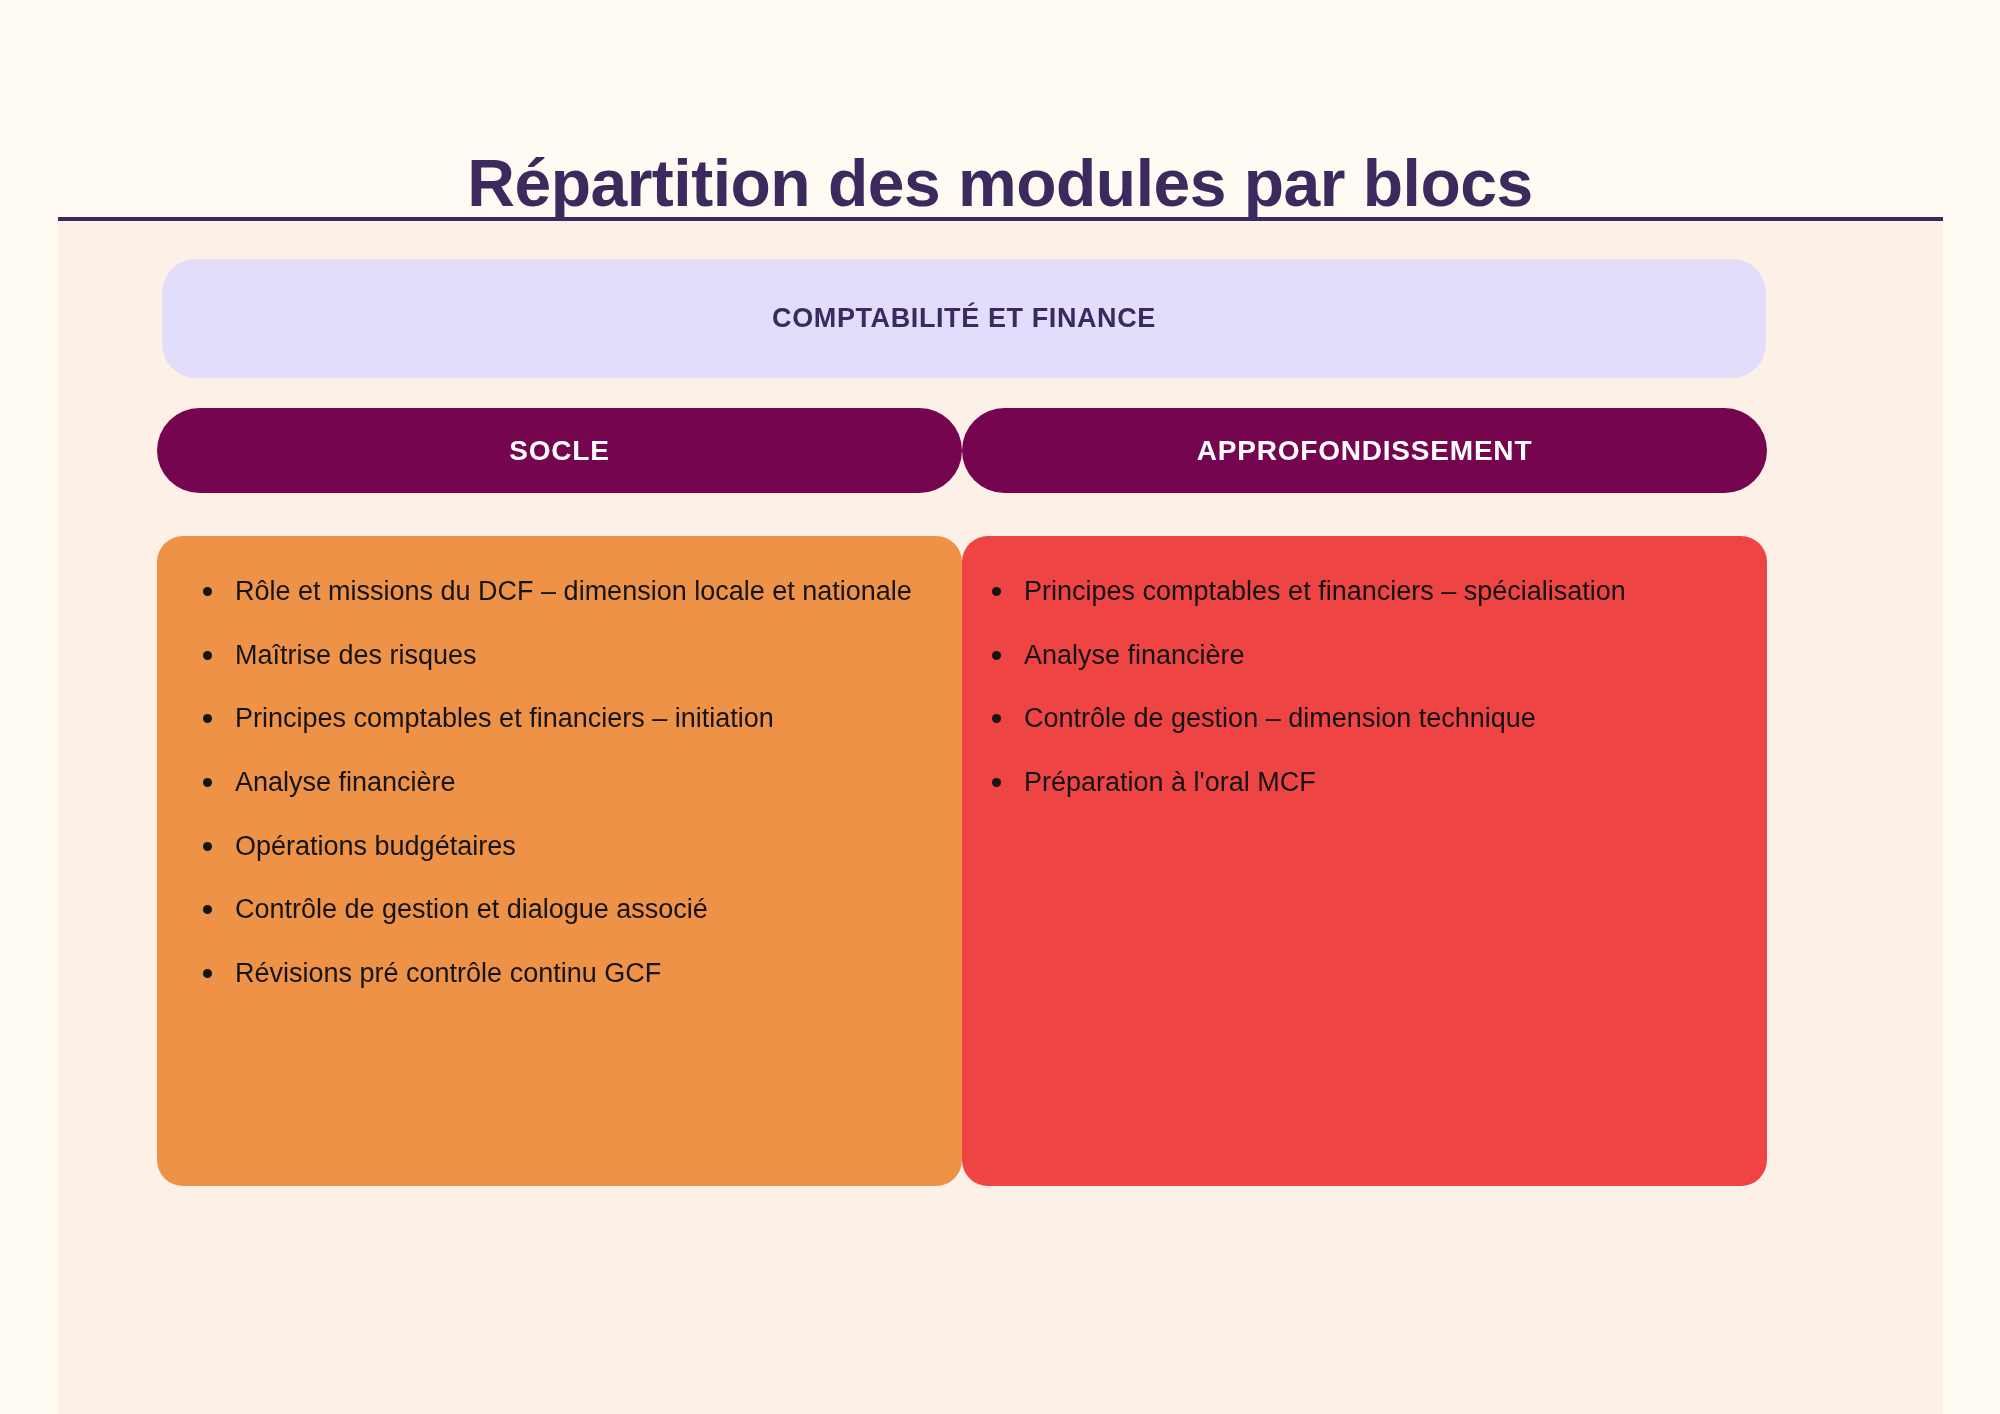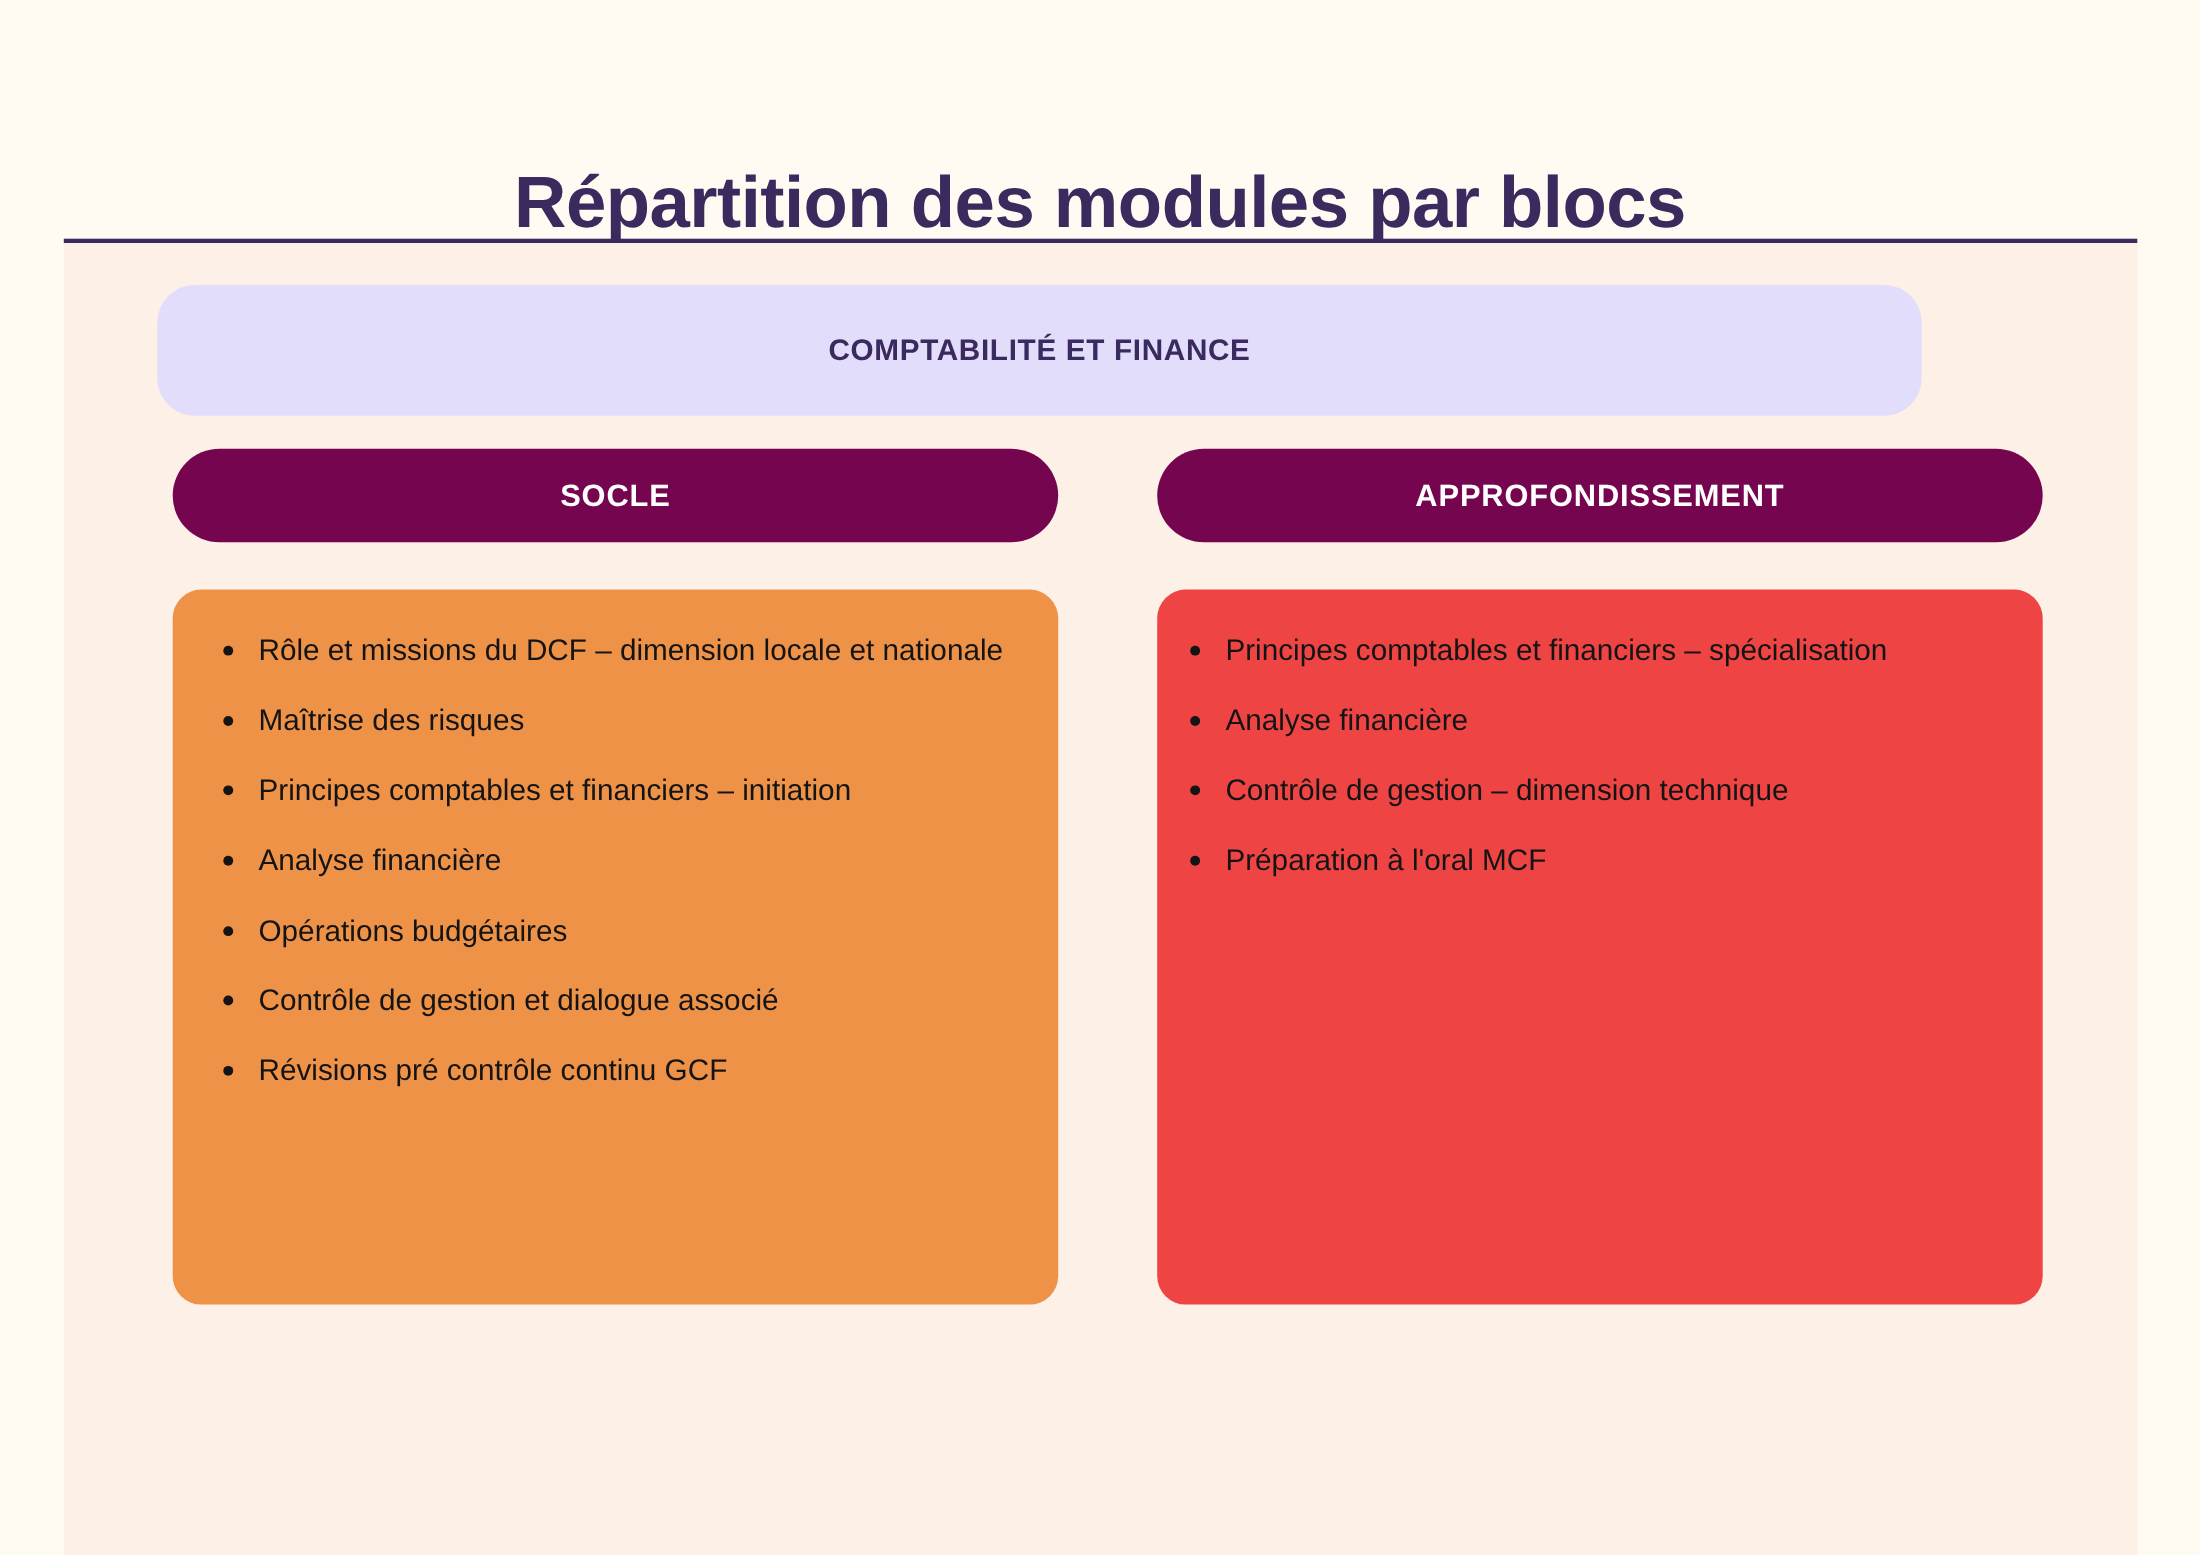--- a/index.html
+++ b/index.html
@@ -62,21 +62,21 @@
     top: 221px;
     width: 1885px;
     height: 1193px;
     background: #FDF1E7;
     box-sizing: border-box;
   }
 
   
   .domain-banner {
     position: absolute;
-    left: 85px;
+    left: 104px;
     top: 38px;
     width: 1604px;
     height: 119px;
     background: #E2DDFB;
     border-radius: 34px;
     display: flex;
     align-items: center;
     justify-content: center;
   }
   .domain-banner-label {
@@ -87,21 +87,20 @@
     text-align: center;
   }
 
   
   .columns {
     position: absolute;
     left: 99px;
     top: 187px;
     width: 1786px;
     display: flex;
-    gap: 90px;
     align-items: flex-start;
   }
   .column {
     width: 805px;
     display: flex;
     flex-direction: column;
   }
 
   .column-header {
     height: 85px;

